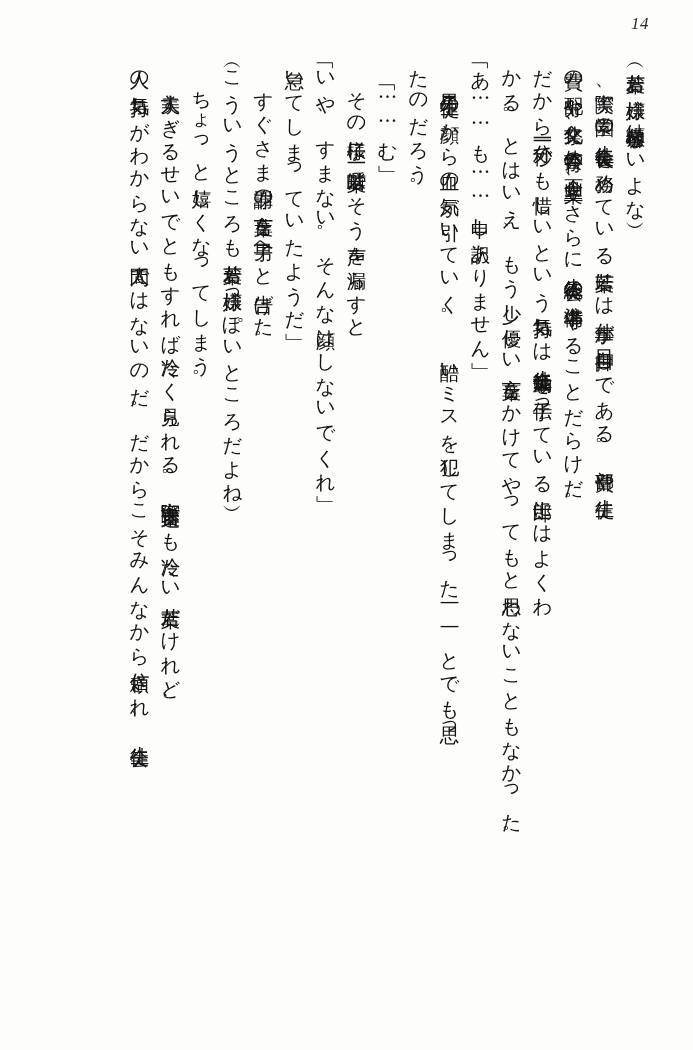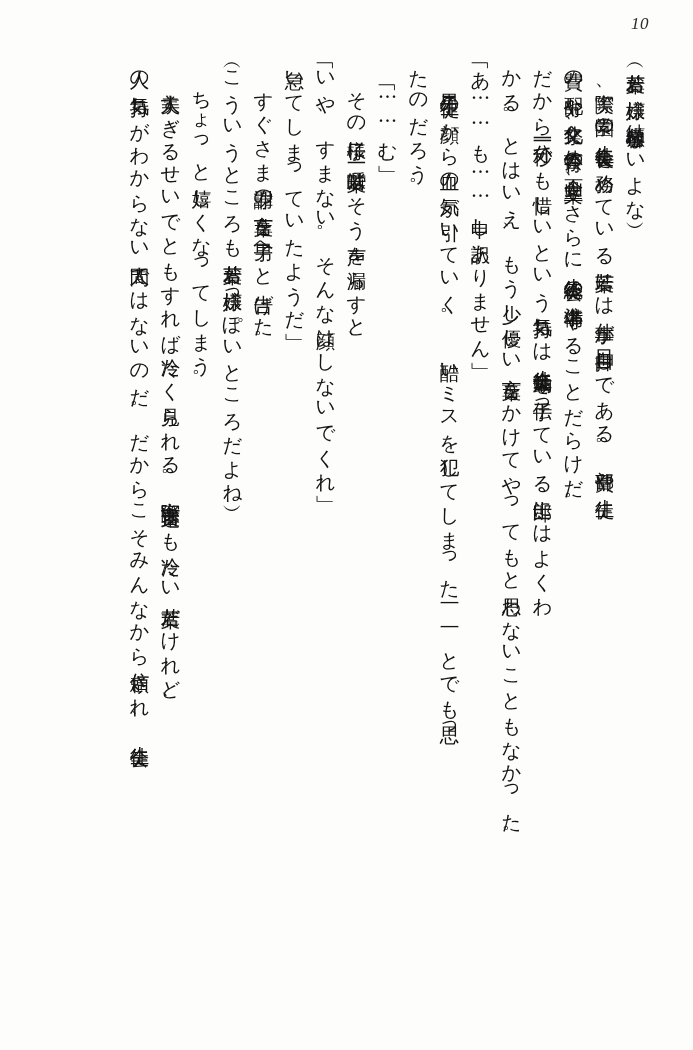--- a/index.html
+++ b/index.html
@@ -56,21 +56,21 @@
   }
   .line.indent {
     padding-top: 22px;
   }
 </style>
 </head>
 <body>
 
 <div class="page">
 
-  <div class="page-number">10</div>
+  <div class="page-number">14</div>
 
   <div class="text-block">
       <div class="line">（若葉お嬢様、結構容赦ないよな）</div>
       <div class="line indent">実際、学園の生徒会長を務めている若葉には仕事が目白押しである。部費や生徒</div>
       <div class="line">費の配分や文化祭、体育祭の企画立案、さらに生徒総会の準備等々やることだらけだ。</div>
       <div class="line">だから一分一秒でも惜しいという気持ちは生徒会活動を手伝っている士郎にはよくわ</div>
       <div class="line">かる。とはいえ、もう少し優しい言葉をかけてやってもと思わないこともなかった。</div>
       <div class="line">「あ……も……申し訳ありません」</div>
       <div class="line indent">男子生徒の顔から血の気が引いていく。　酷いミスを犯してしまった——とでも思っ</div>
       <div class="line">たのだろう。</div>

